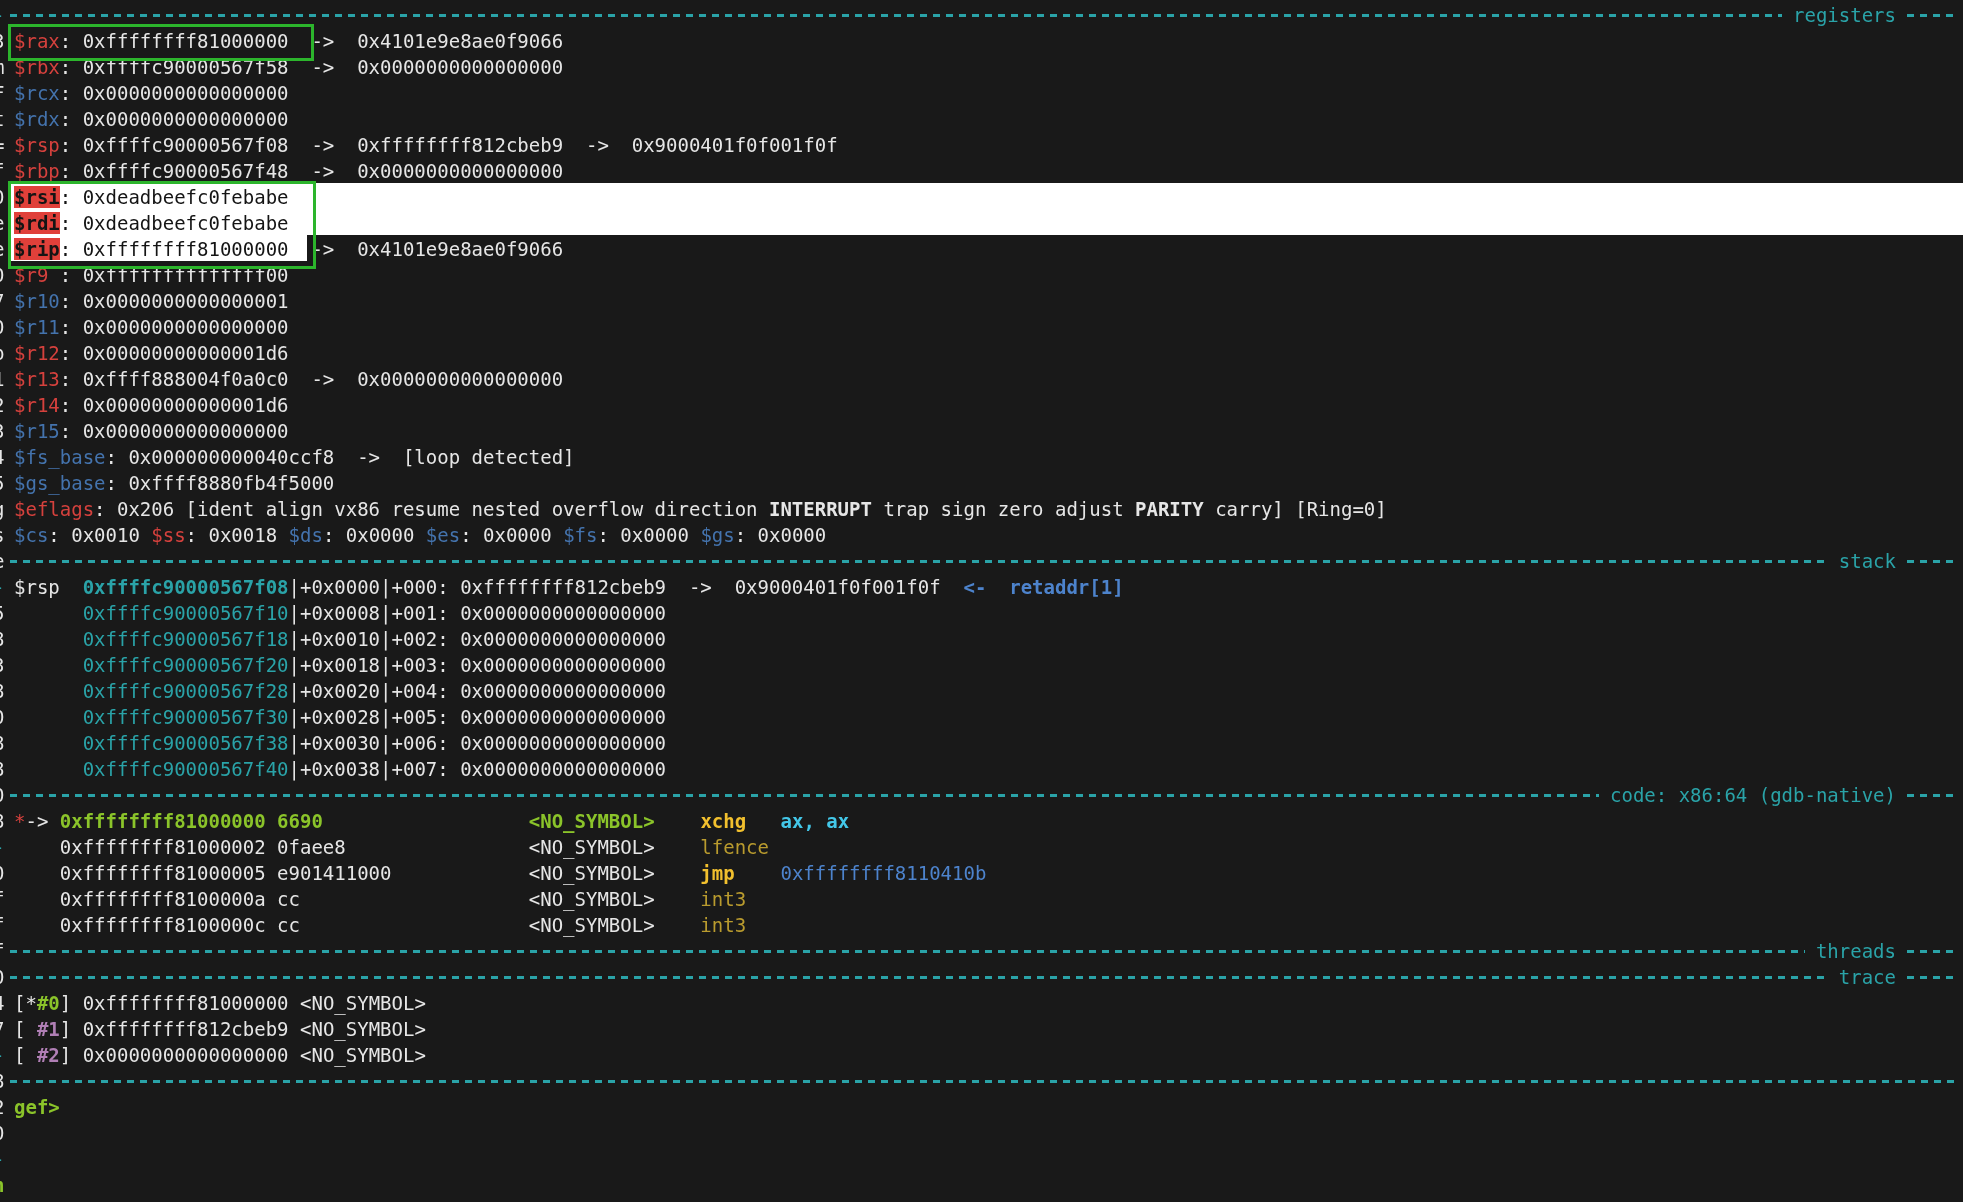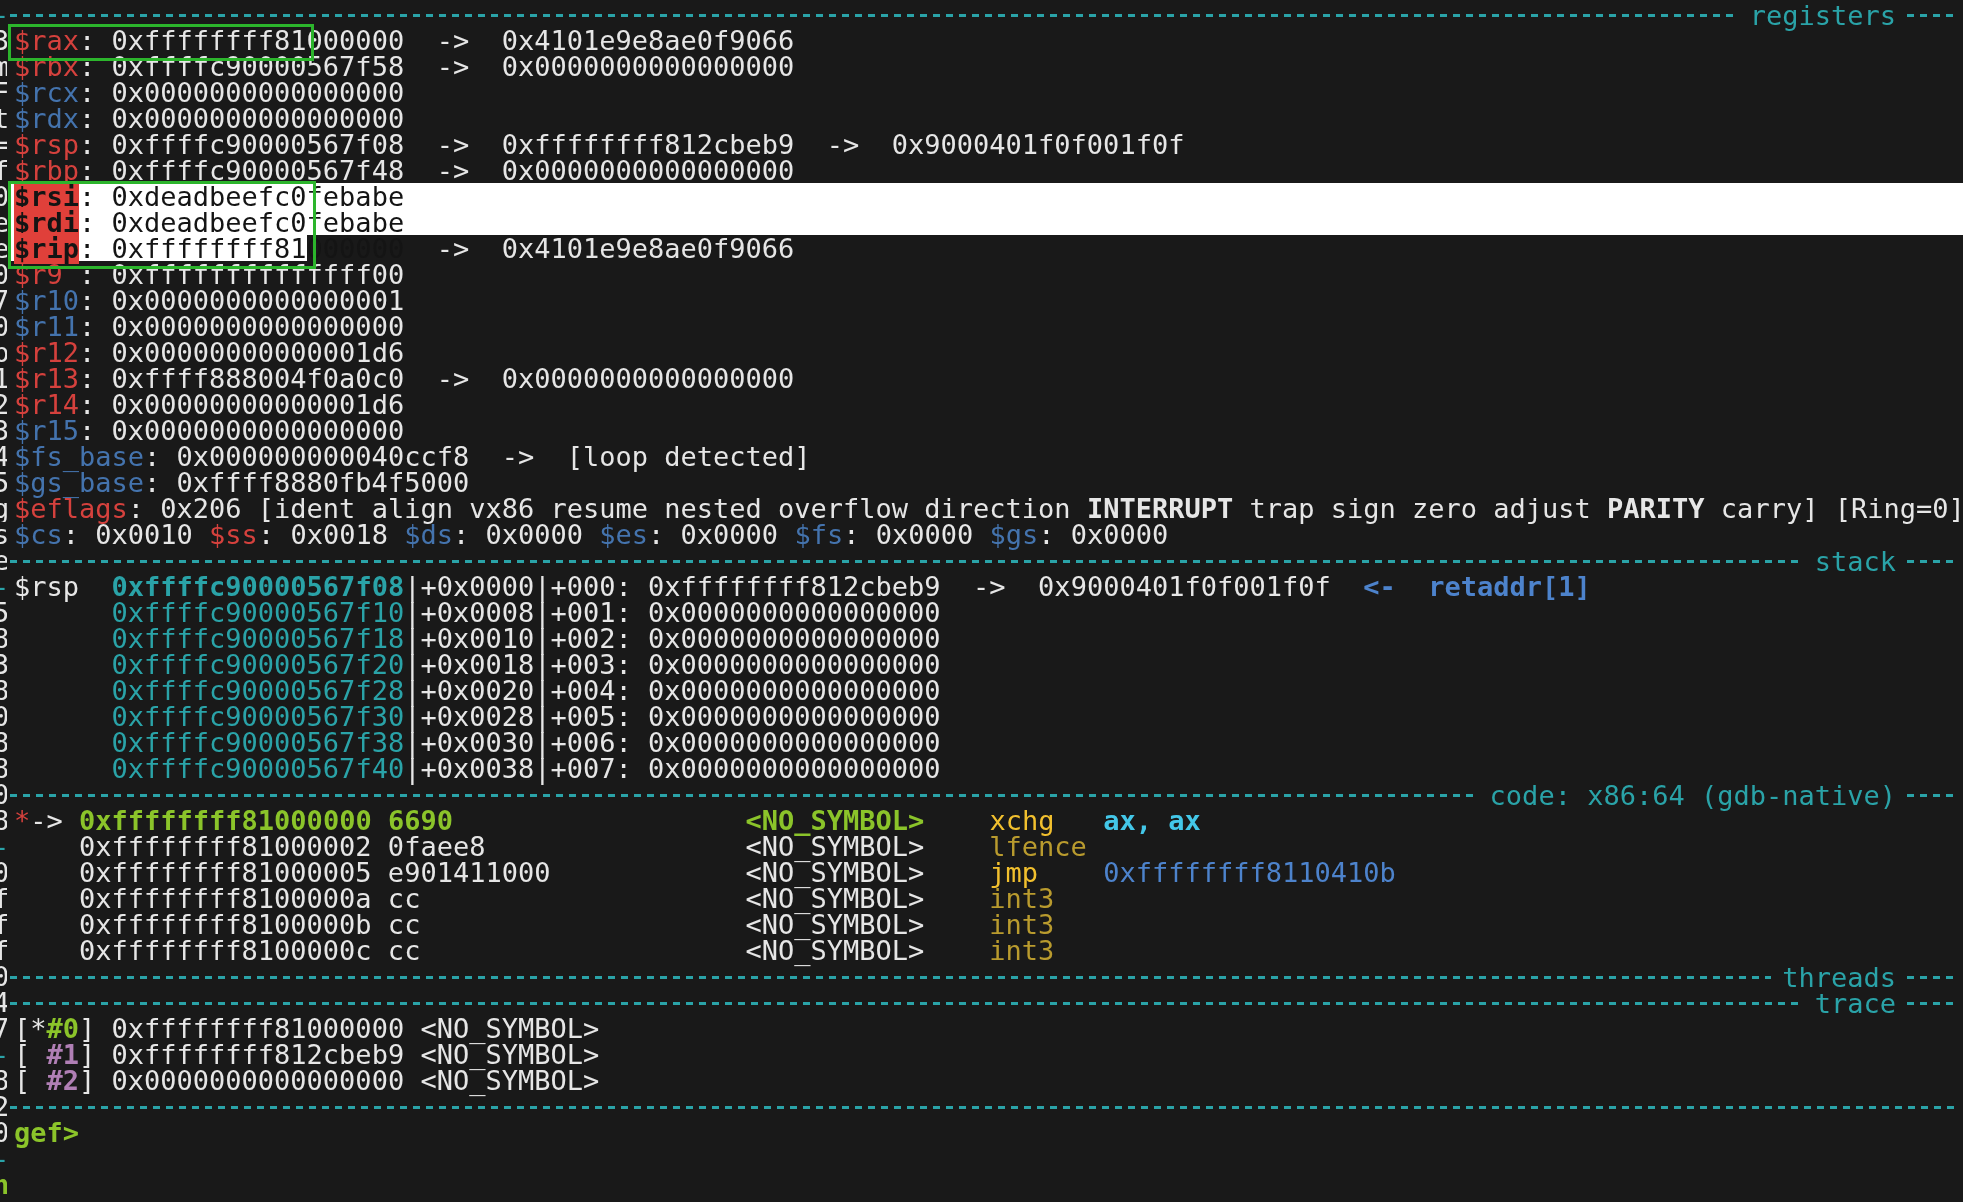--- a/index.html
+++ b/index.html
@@ -1,21 +1,21 @@
 <!DOCTYPE html>
 <html><head>
 <meta charset="utf-8">
 <style>
   html,body{margin:0;padding:0;background:#000;}
   #screen{
     position:relative;
     width:1963px;height:1202px;
     overflow:hidden;
     font-family:"DejaVu Sans Mono","Liberation Mono",monospace;
-    font-size:27px;
+    font-size:19px;
     letter-spacing:0;
   }
   #term{position:absolute;inset:0;padding-top:2px;z-index:2;}
   .t-line{
     height:26px;line-height:26px;white-space:pre;
     padding-left:14px;position:relative;
   }
   
   .t-sep{display:flex;align-items:center;padding-left:10px;padding-right:6px;height:26px;}
   .dash{height:3px;background:repeating-linear-gradient(90deg,var(--teal) 0 7px,transparent 7px 13px);}
@@ -23,21 +23,21 @@
   .dash.tail{width:50px;}
   .sep-label{color:var(--teal);padding:0 11px;white-space:pre;}
   
   .c-w{color:var(--fg);}
   .c-wb{color:var(--fg);font-weight:bold;}
   .c-red{color:var(--red);font-weight:normal;}
   .c-blue{color:var(--blue);}
   .c-teal{color:var(--teal);}
   .c-tealb{color:var(--teal);font-weight:bold;}
   .c-grn{color:var(--green);font-weight:bold;}
-  .c-yel{color:var(--yellow);font-weight:normal;}
+  .c-yel{color:var(--yellow);font-weight:bold;}
   .c-oli{color:var(--olive);}
   .c-cyn{color:var(--cyan);font-weight:bold;}
   .c-blu2{color:var(--blue2);}
   .c-blu2b{color:var(--blue2);font-weight:bold;}
   .c-pur{color:var(--purple);font-weight:bold;}
   .c-sel{color:var(--selfg);}
   .c-selr{color:var(--selfg);background:var(--selnamebg);font-weight:bold;}
   
   .sel-rect{position:absolute;background:var(--selbg);z-index:1;}
   #sel-a{left:11px;top:183px;width:1952px;height:52px;}
@@ -146,21 +146,20 @@
       <div class="t-line"><span class="c-w">      </span><span class="c-teal">0xffffc90000567f40</span><span class="c-w">|+0x0038|+007: 0x0000000000000000</span></div>
       <div class="t-sep">
         <span class="dash fill"></span>
         <span class="sep-label">code: x86:64 (gdb-native)</span>
         <span class="dash tail"></span>
       </div>
       <div class="t-line"><span class="c-red">*</span><span class="c-w">-&gt; </span><span class="c-grn">0xffffffff81000000 6690</span><span class="c-w">                  </span><span class="c-grn">&lt;NO_SYMBOL&gt;</span><span class="c-w">    </span><span class="c-yel">xchg</span><span class="c-w">   </span><span class="c-cyn">ax, ax</span></div>
       <div class="t-line"><span class="c-w">    0xffffffff81000002 0faee8                &lt;NO_SYMBOL&gt;    </span><span class="c-oli">lfence</span></div>
       <div class="t-line"><span class="c-w">    0xffffffff81000005 e901411000            &lt;NO_SYMBOL&gt;    </span><span class="c-yel">jmp</span><span class="c-w">    </span><span class="c-blu2">0xffffffff8110410b</span></div>
       <div class="t-line"><span class="c-w">    0xffffffff8100000a cc                    &lt;NO_SYMBOL&gt;    </span><span class="c-oli">int3</span></div>
-      <div class="t-line"><span class="c-w">    0xffffffff8100000b cc                    &lt;NO_SYMBOL&gt;    </span><span class="c-oli">int3</span></div>
       <div class="t-line"><span class="c-w">    0xffffffff8100000c cc                    &lt;NO_SYMBOL&gt;    </span><span class="c-oli">int3</span></div>
       <div class="t-sep">
         <span class="dash fill"></span>
         <span class="sep-label">threads</span>
         <span class="dash tail"></span>
       </div>
       <div class="t-sep">
         <span class="dash fill"></span>
         <span class="sep-label">trace</span>
         <span class="dash tail"></span>

